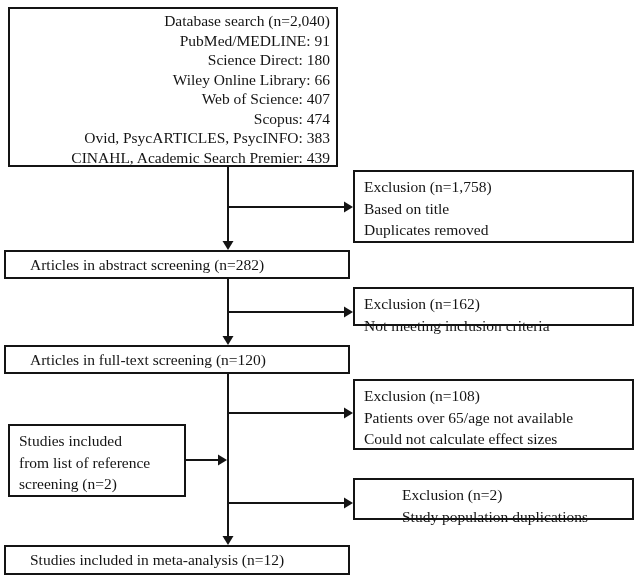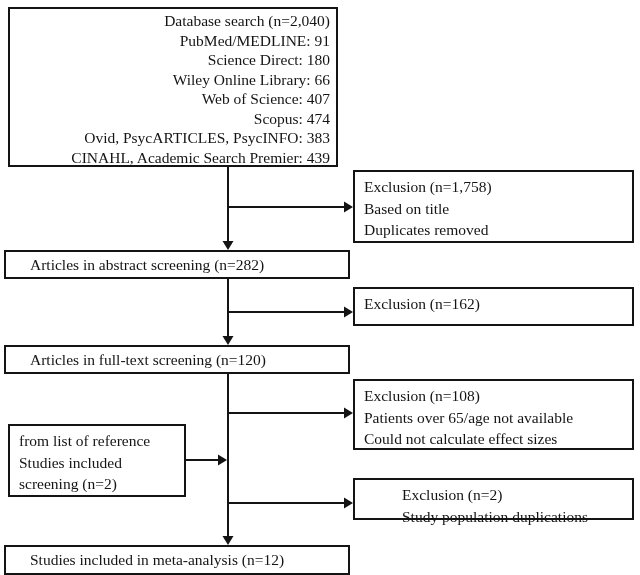--- a/index.html
+++ b/index.html
@@ -104,35 +104,36 @@
     <div class="line">Based on title</div>
     <div class="line">Duplicates removed</div>
   </div>
 
   <div class="box box-single" style="left:4px; top:250px; width:346px; height:29px;">
     <div class="line">Articles in abstract screening (n=282)</div>
   </div>
 
   <div class="box box-multi" style="left:353px; top:287px; width:281px; height:39px;">
     <div class="line">Exclusion (n=162)</div>
+    <div class="line">Not meeting inclusion criteria</div>
   </div>
 
   <div class="box box-single" style="left:4px; top:345px; width:346px; height:29px;">
     <div class="line">Articles in full-text screening (n=120)</div>
   </div>
 
   <div class="box box-multi" style="left:353px; top:379px; width:281px; height:71px;">
     <div class="line">Exclusion (n=108)</div>
     <div class="line">Patients over 65/age not available</div>
     <div class="line">Could not calculate effect sizes</div>
   </div>
 
   <div class="box box-multi" style="left:8px; top:424px; width:178px; height:73px;">
+    <div class="line">Studies included</div>
     <div class="line">from list of reference</div>
-    <div class="line">Studies included</div>
     <div class="line">screening (n=2)</div>
   </div>
 
   <div class="box box-multi" style="left:353px; top:478px; width:281px; height:42px;padding-left:47px;">
     <div class="line">Exclusion (n=2)</div>
     <div class="line">Study population duplications</div>
   </div>
 
   <div class="box box-single" style="left:4px; top:545px; width:346px; height:30px;">
     <div class="line">Studies included in meta-analysis (n=12)</div>

